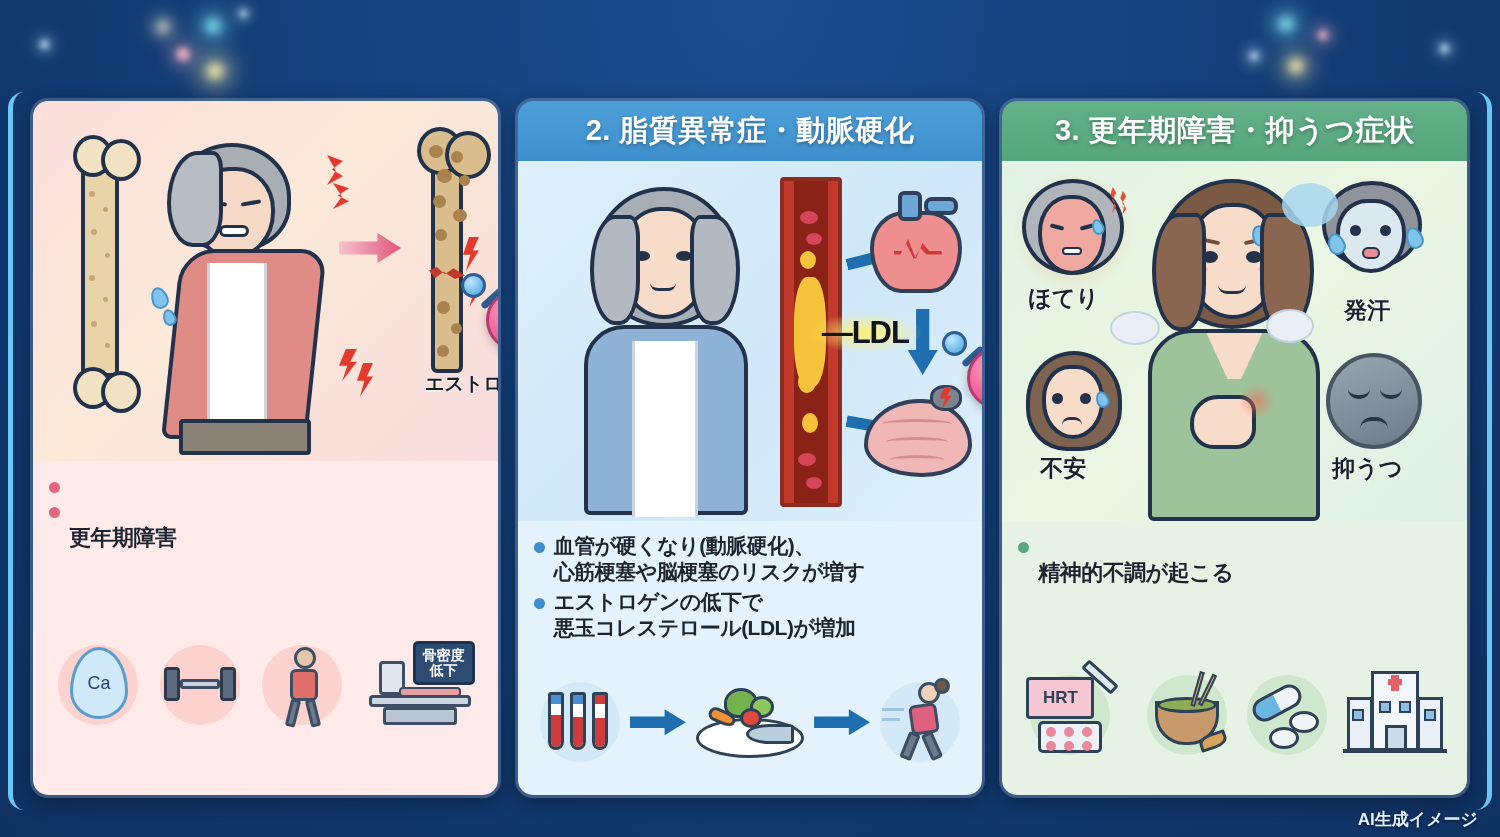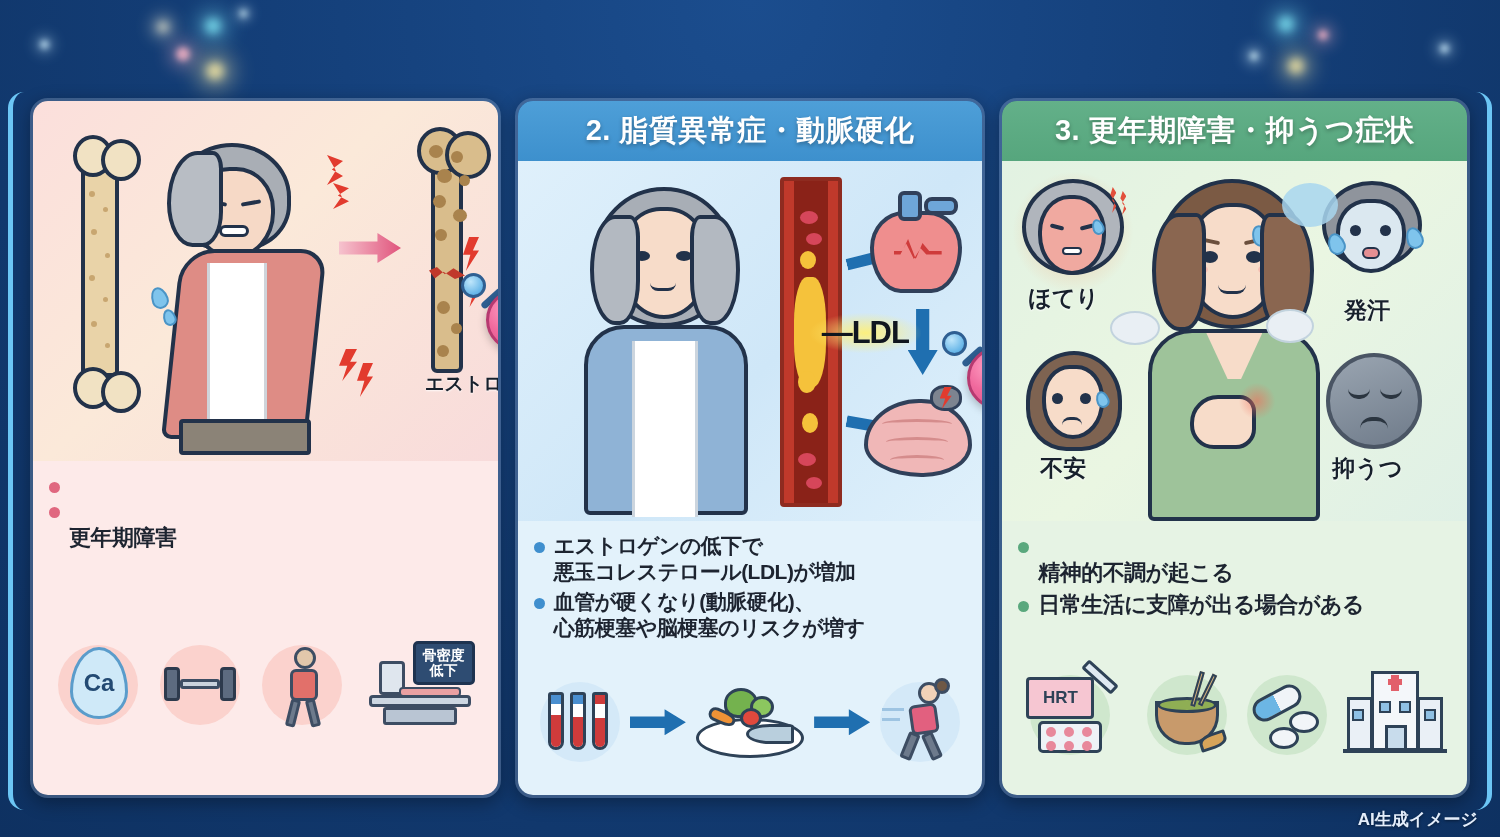--- a/index.html
+++ b/index.html
@@ -313,21 +313,21 @@
             <span>更年期障害</span>
           </span>
         </div>
       </div>
 
       <div class="footer-icons">
 
         <div class="ficon">
           <div class="halo"></div>
           <div style="position:absolute;left:18px;top:10px;width:58px;height:72px;background:#cfe9f8;border:3px solid #5a9ccb;border-radius:50% 50% 50% 50%/62% 62% 38% 38%;display:flex;align-items:center;justify-content:center;">
-            <span style="font-size:24px;font-weight:bold;color:#234a73;">Ca</span>
+            <span style="font-size:18px;font-weight:normal;color:#234a73;">Ca</span>
           </div>
         </div>
 
         <div class="ficon">
           <div class="halo"></div>
           <div style="position:absolute;left:26px;top:42px;width:40px;height:10px;background:#c9d2dc;border:3px solid #3d4d63;border-radius:3px;"></div>
           <div style="position:absolute;left:10px;top:30px;width:16px;height:34px;background:#5d6b80;border:3px solid #2d3a4d;border-radius:4px;"></div>
           <div style="position:absolute;left:66px;top:30px;width:16px;height:34px;background:#5d6b80;border:3px solid #2d3a4d;border-radius:4px;"></div>
         </div>
 
@@ -411,29 +411,29 @@
           <div class="node" style="left:6px;top:12px;"></div>
 
           <div class="core"></div>
         </div>
       </div>
 
       <div class="bullets">
         <div class="bullet">
           <span class="dot"></span>
           <span class="bullet-text">
-            <span>エストロゲンの低下で</span><br>
-            <span>悪玉コレステロール(LDL)が増加</span>
+            <span>血管が硬くなり(動脈硬化)、</span><br>
+            <span>心筋梗塞や脳梗塞のリスクが増す</span>
           </span>
         </div>
         <div class="bullet">
           <span class="dot"></span>
           <span class="bullet-text">
-            <span>血管が硬くなり(動脈硬化)、</span><br>
-            <span>心筋梗塞や脳梗塞のリスクが増す</span>
+            <span>エストロゲンの低下で</span><br>
+            <span>悪玉コレステロール(LDL)が増加</span>
           </span>
         </div>
       </div>
 
       <div class="footer-icons" style="padding-top:6px;">
 
         <div class="ficon">
           <div class="halo"></div>
           <div style="position:absolute;left:14px;top:18px;width:16px;height:58px;background:#fff;border:3px solid #2e4257;border-radius:3px 3px 8px 8px;overflow:hidden;">
             <div style="position:absolute;left:0;bottom:0;width:100%;height:62%;background:#cf3b3b;"></div>
@@ -546,24 +546,20 @@
       </div>
 
       <div class="bullets">
         <div class="bullet">
           <span class="dot"></span>
           <span class="bullet-text">
             <br>
             <span>精神的不調が起こる</span>
           </span>
         </div>
-        <div class="bullet">
-          <span class="dot"></span>
-          <span class="bullet-text">日常生活に支障が出る場合がある</span>
-        </div>
       </div>
 
       <div class="footer-icons">
 
         <div class="ficon" style="width:112px;">
           <div class="halo" style="left:44%;"></div>
           <div style="position:absolute;left:6px;top:10px;width:68px;height:42px;background:#f6c6d2;border:3px solid #2e4257;border-radius:4px;display:flex;align-items:center;justify-content:center;">
             <span style="font-size:17px;font-weight:bold;color:#2e4257;">HRT</span>
           </div>
           <div style="position:absolute;left:60px;top:4px;width:40px;height:12px;background:#dfe9f2;border:3px solid #2e4257;border-radius:3px;transform:rotate(42deg);"></div>

